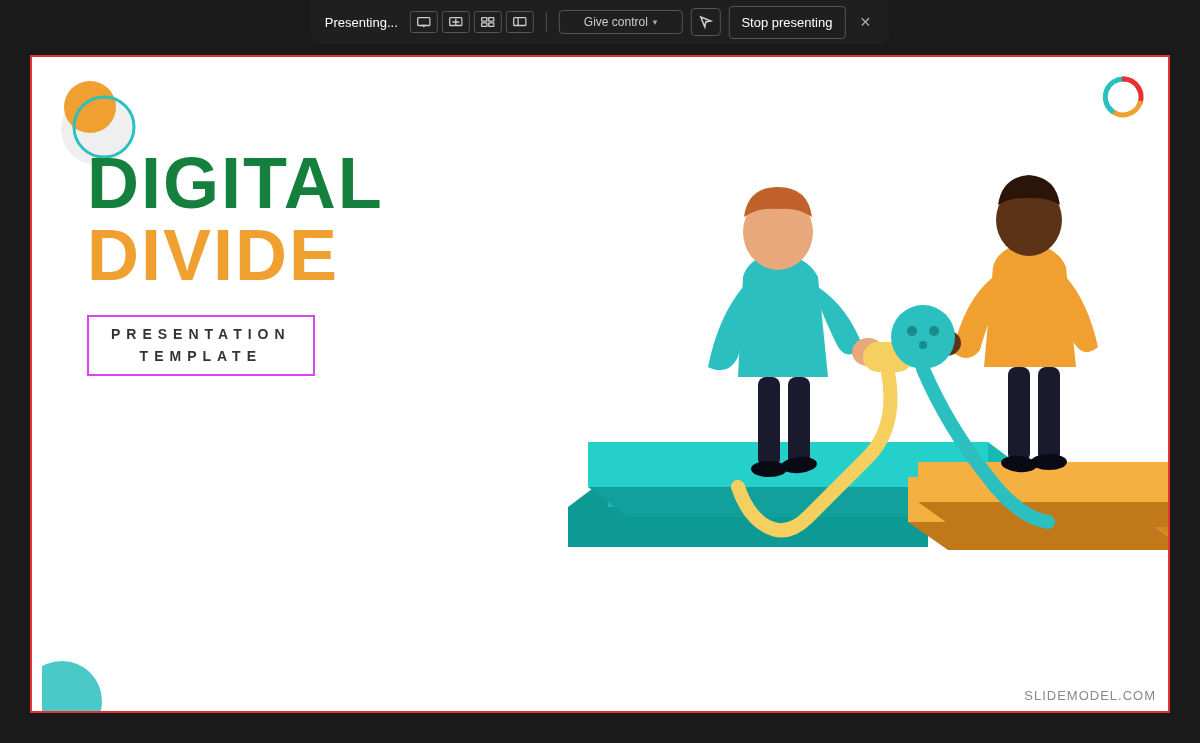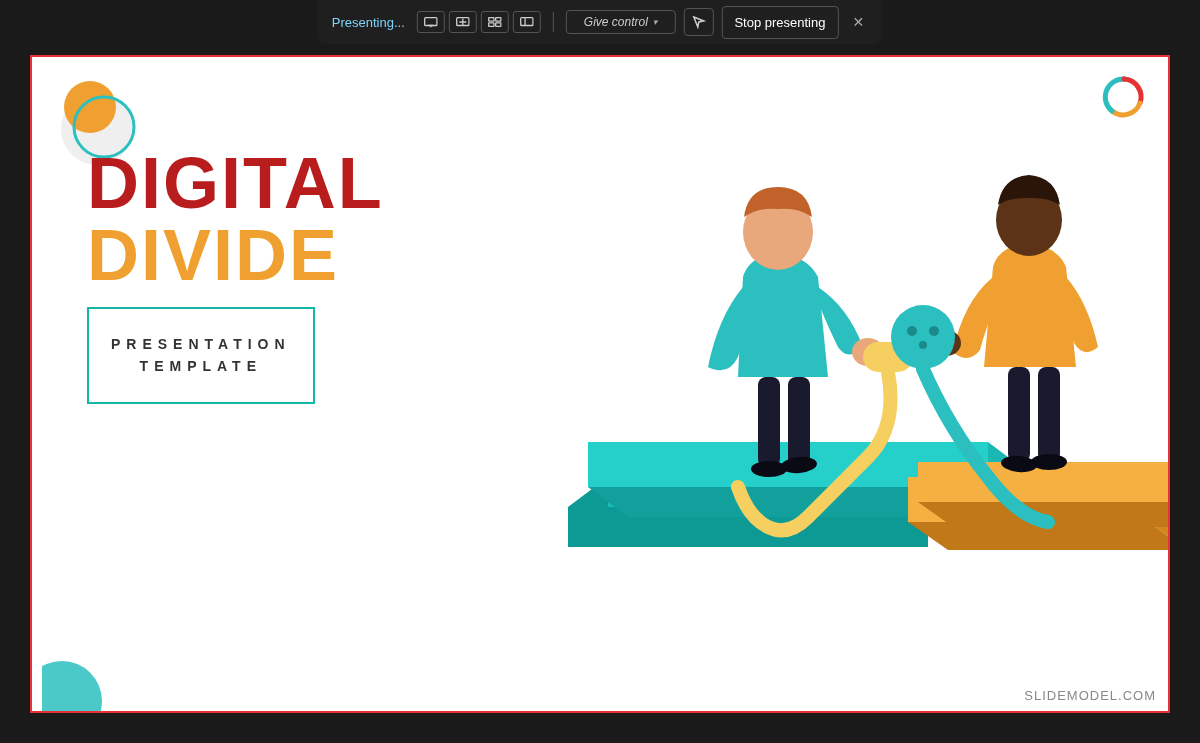--- a/index.html
+++ b/index.html
@@ -21,21 +21,21 @@
       background: #1f1f1f;
       border-radius: 0 0 8px 8px;
       display: flex;
       align-items: center;
       gap: 8px;
       padding: 8px 14px;
       z-index: 100;
       height: 44px;
     }
     .toolbar-presenting {
-      color: #7dd3fc;
+      color: #ffffff;
       font-size: 13px;
       margin-right: 4px;
     }
     .toolbar-icons {
       display: flex;
       gap: 4px;
     }
     .tb-icon {
       width: 28px;
       height: 22px;
@@ -58,26 +58,25 @@
       height: 20px;
       background: #555;
       margin: 0 4px;
     }
     .give-control-btn {
       background: transparent;
       border: 1.5px solid #555;
       border-radius: 4px;
       color: #ccc;
       font-size: 12px;
-      padding: 4px 17px;
+      padding: 4px 24px;
       cursor: pointer;
       display: flex;
       align-items: center;
       gap: 5px;
-      font-style: italic;
     }
     .give-control-btn .chevron {
       font-size: 9px;
       color: #aaa;
     }
     .pointer-icon-btn {
       width: 30px;
       height: 28px;
       border: 1.5px solid #555;
       border-radius: 4px;
@@ -157,40 +156,40 @@
     
     .slide-text {
       position: absolute;
       top: 90px;
       left: 55px;
       width: 420px;
     }
     .digital-text {
       font-size: 72px;
       font-weight: 900;
-      color: #b91c1c;
+      color: #15803d;
       letter-spacing: 2px;
       line-height: 1;
       font-family: 'Arial Black', Arial, sans-serif;
       text-transform: uppercase;
     }
     .divide-text {
       font-size: 72px;
       font-weight: 900;
       color: #f0a030;
       letter-spacing: 2px;
       line-height: 1;
       font-family: 'Arial Black', Arial, sans-serif;
       text-transform: uppercase;
     }
     .subtitle-box {
-      margin-top: 16px;
-      border: 2px solid #14b8a6;
+      margin-top: 24px;
+      border: 2px solid #d946ef;
       display: inline-block;
-      padding: 24px 22px;
+      padding: 6px 22px;
     }
     .subtitle-text {
       font-size: 14px;
       letter-spacing: 6px;
       color: #333;
       font-weight: 600;
       text-align: center;
       line-height: 1.6;
       font-family: Arial, sans-serif;
       text-transform: uppercase;

